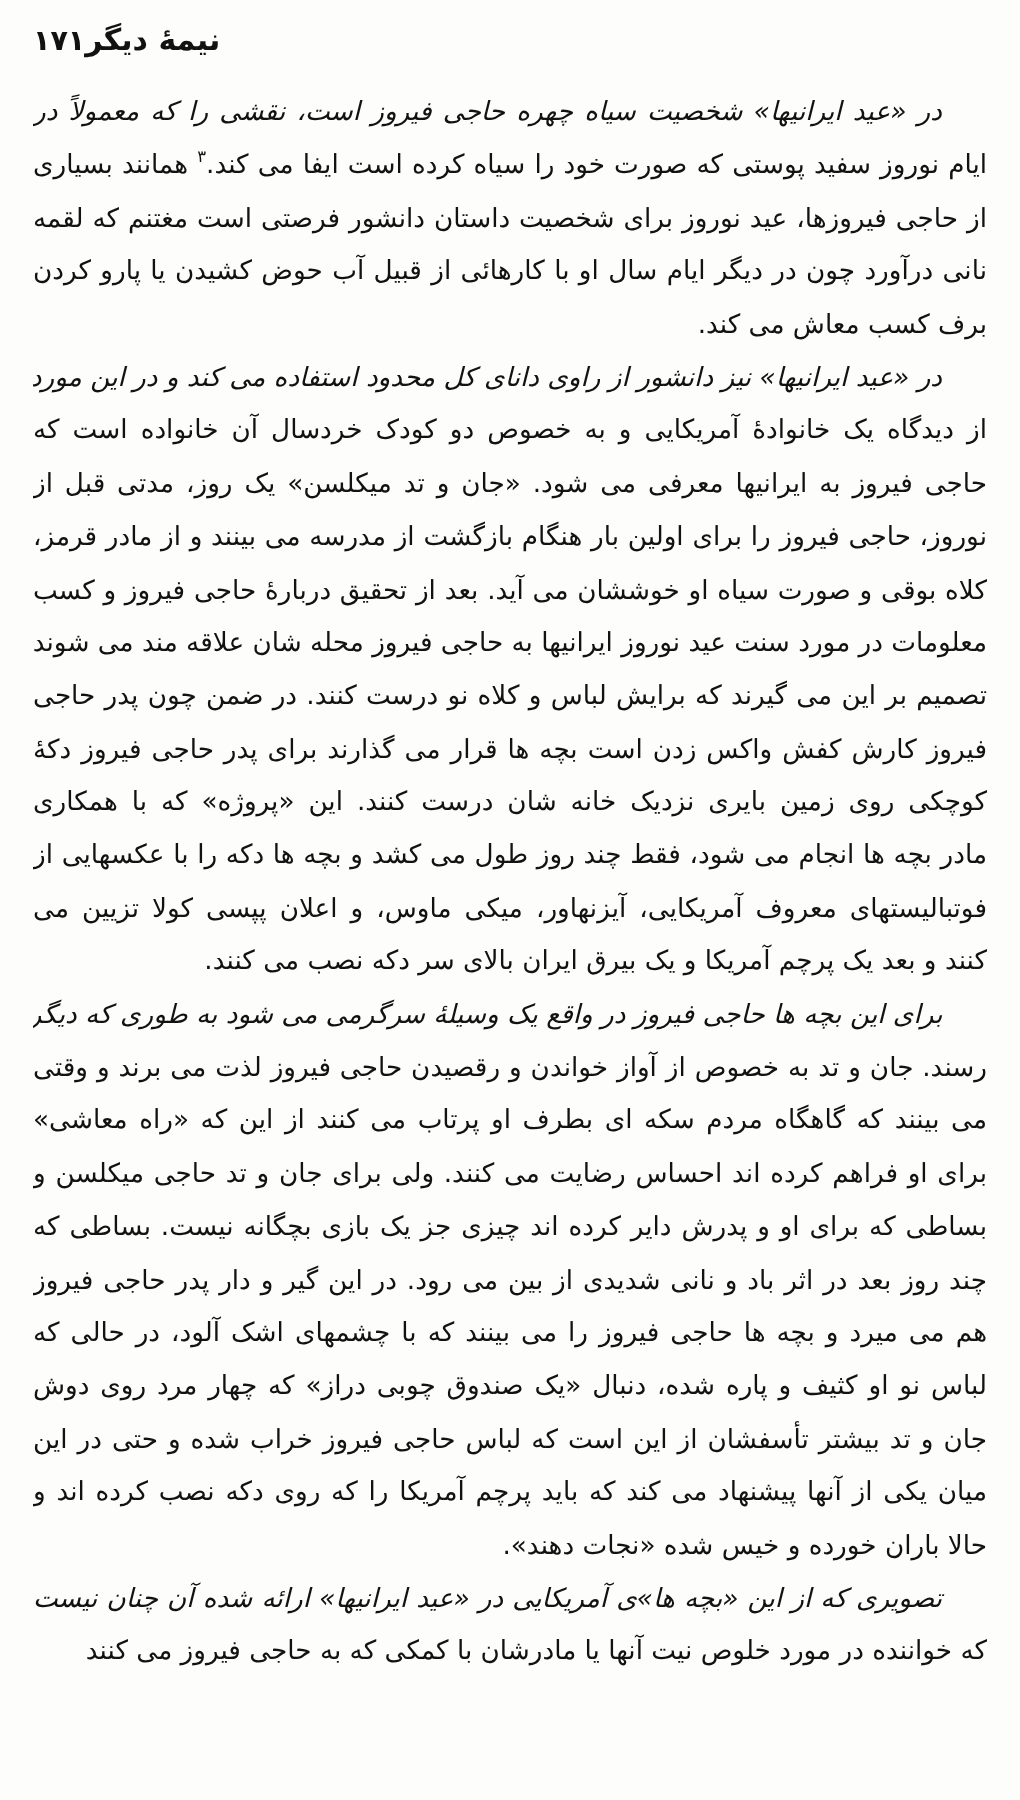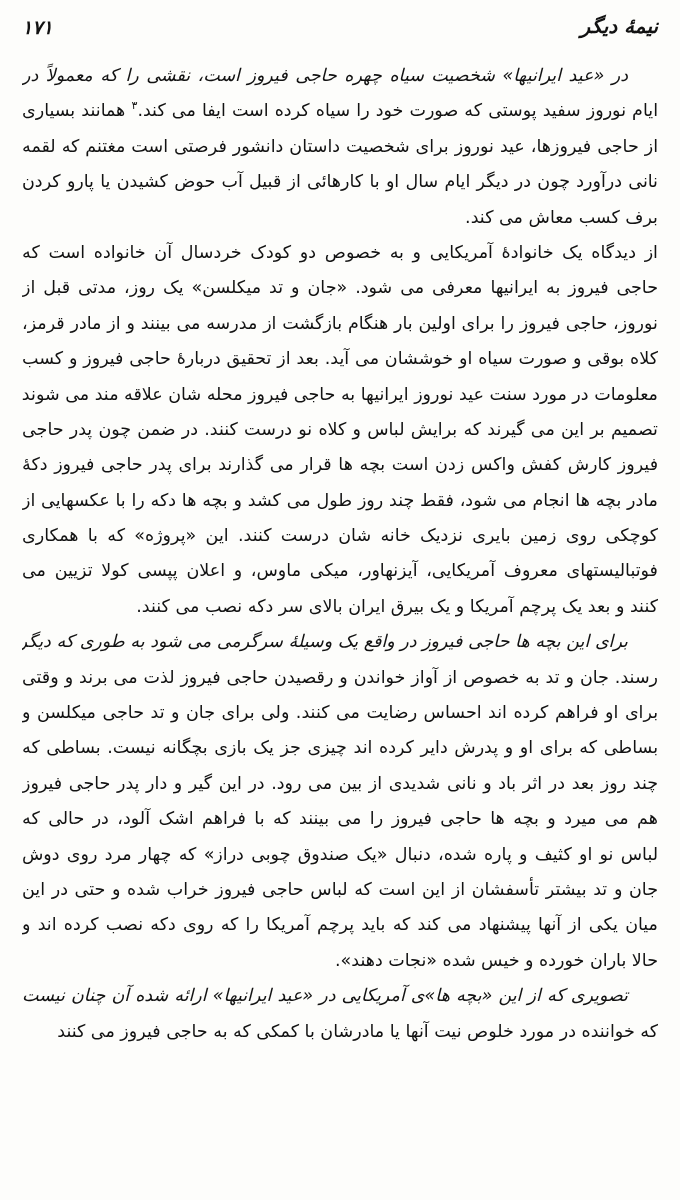--- a/index.html
+++ b/index.html
@@ -16,24 +16,22 @@
   .page {
     box-sizing: border-box;
     width: 680px;
     height: 1200px;
     padding: 14px 22px 0 22px;
     background: #fdfdfb;
     color: #121212;
   }
   .header {
     display: flex;
-    justify-content: space-between;
     align-items: flex-start;
     height: 40px;
-    font-style: italic;
   }
   .page-number {
     font-size: 19px;
     font-weight: bold;
     letter-spacing: 3px;
     padding-top: 2px;
   }
   .running-head {
     direction: rtl;
     font-size: 20px;
@@ -79,39 +77,41 @@
   </div>
   <div class="body-text">
       <div class="para">
         <div class="line first">در «عید ایرانیها» شخصیت سیاه چهره حاجی فیروز است، نقشی را که معمولاً در</div>
         <div class="line"><span>ایام نوروز سفید پوستی که صورت خود را سیاه کرده است ایفا می کند.</span><sup>۳</sup><span> همانند بسیاری</span></div>
         <div class="line">از حاجی فیروزها، عید نوروز برای شخصیت داستان دانشور فرصتی است مغتنم که لقمه</div>
         <div class="line">نانی درآورد چون در دیگر ایام سال او با کارهائی از قبیل آب حوض کشیدن یا پارو کردن</div>
         <div class="line plast">برف کسب معاش می کند.</div>
       </div>
       <div class="para">
+        <div class="line first">در «عید ایرانیها» نیز دانشور از راوی دانای کل محدود استفاده می کند و در این مورد</div>
         <div class="line">از دیدگاه یک خانوادۀ آمریکایی و به خصوص دو کودک خردسال آن خانواده است که</div>
         <div class="line">حاجی فیروز به ایرانیها معرفی می شود. «جان و تد میکلسن» یک روز، مدتی قبل از</div>
         <div class="line">نوروز، حاجی فیروز را برای اولین بار هنگام بازگشت از مدرسه می بینند و از مادر قرمز،</div>
         <div class="line">کلاه بوقی و صورت سیاه او خوششان می آید. بعد از تحقیق دربارۀ حاجی فیروز و کسب</div>
         <div class="line">معلومات در مورد سنت عید نوروز ایرانیها به حاجی فیروز محله شان علاقه مند می شوند و</div>
         <div class="line">تصمیم بر این می گیرند که برایش لباس و کلاه نو درست کنند. در ضمن چون پدر حاجی</div>
         <div class="line">فیروز کارش کفش واکس زدن است بچه ها قرار می گذارند برای پدر حاجی فیروز دکۀ</div>
+        <div class="line">کوچکی روی زمین بایری نزدیک خانه شان درست کنند. این «پروژه» که با همکاری</div>
         <div class="line">مادر بچه ها انجام می شود، فقط چند روز طول می کشد و بچه ها دکه را با عکسهایی از</div>
-        <div class="line">کوچکی روی زمین بایری نزدیک خانه شان درست کنند. این «پروژه» که با همکاری</div>
         <div class="line">فوتبالیستهای معروف آمریکایی، آیزنهاور، میکی ماوس، و اعلان پپسی کولا تزیین می</div>
         <div class="line plast">کنند و بعد یک پرچم آمریکا و یک بیرق ایران بالای سر دکه نصب می کنند.</div>
       </div>
       <div class="para">
         <div class="line first">برای این بچه ها حاجی فیروز در واقع یک وسیلۀ سرگرمی می شود به طوری که دیگر</div>
         <div class="line">رسند. جان و تد به خصوص از آواز خواندن و رقصیدن حاجی فیروز لذت می برند و وقتی</div>
+        <div class="line">می بینند که گاهگاه مردم سکه ای بطرف او پرتاب می کنند از این که «راه معاشی»</div>
         <div class="line">برای او فراهم کرده اند احساس رضایت می کنند. ولی برای جان و تد حاجی میکلسن و</div>
         <div class="line">بساطی که برای او و پدرش دایر کرده اند چیزی جز یک بازی بچگانه نیست. بساطی که</div>
         <div class="line">چند روز بعد در اثر باد و نانی شدیدی از بین می رود. در این گیر و دار پدر حاجی فیروز</div>
-        <div class="line">هم می میرد و بچه ها حاجی فیروز را می بینند که با فراهم اشک آلود، در حالی که</div>
+        <div class="line">هم می میرد و بچه ها حاجی فیروز را می بینند که با چشمهای اشک آلود، در حالی که</div>
         <div class="line">لباس نو او کثیف و پاره شده، دنبال «یک صندوق چوبی دراز» که چهار مرد روی دوش</div>
         <div class="line">جان و تد بیشتر تأسفشان از این است که لباس حاجی فیروز خراب شده و حتی در این</div>
         <div class="line">میان یکی از آنها پیشنهاد می کند که باید پرچم آمریکا را که روی دکه نصب کرده اند و</div>
         <div class="line plast">حالا باران خورده و خیس شده «نجات دهند».</div>
       </div>
       <div class="para">
         <div class="line first">تصویری که از این «بچه ها»ی آمریکایی در «عید ایرانیها» ارائه شده آن چنان نیست</div>
         <div class="line plast">که خواننده در مورد خلوص نیت آنها یا مادرشان با کمکی که به حاجی فیروز می کنند</div>
       </div>
     </div>

